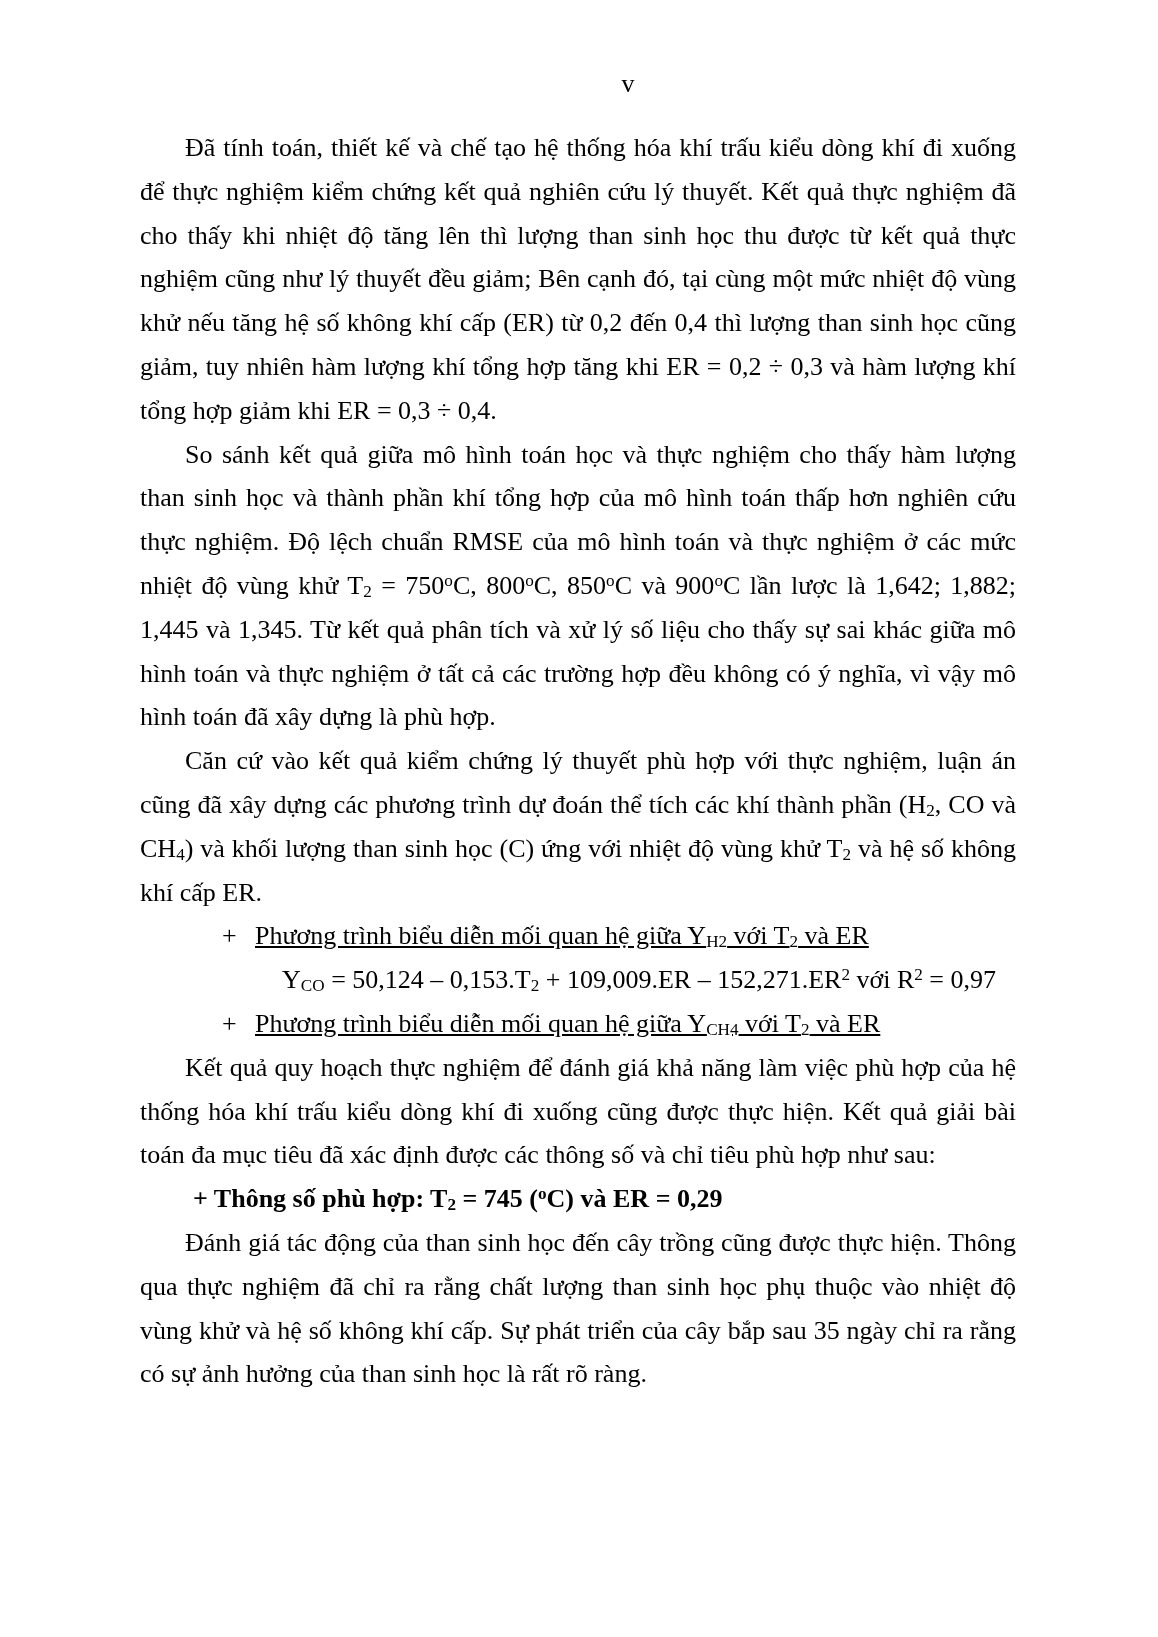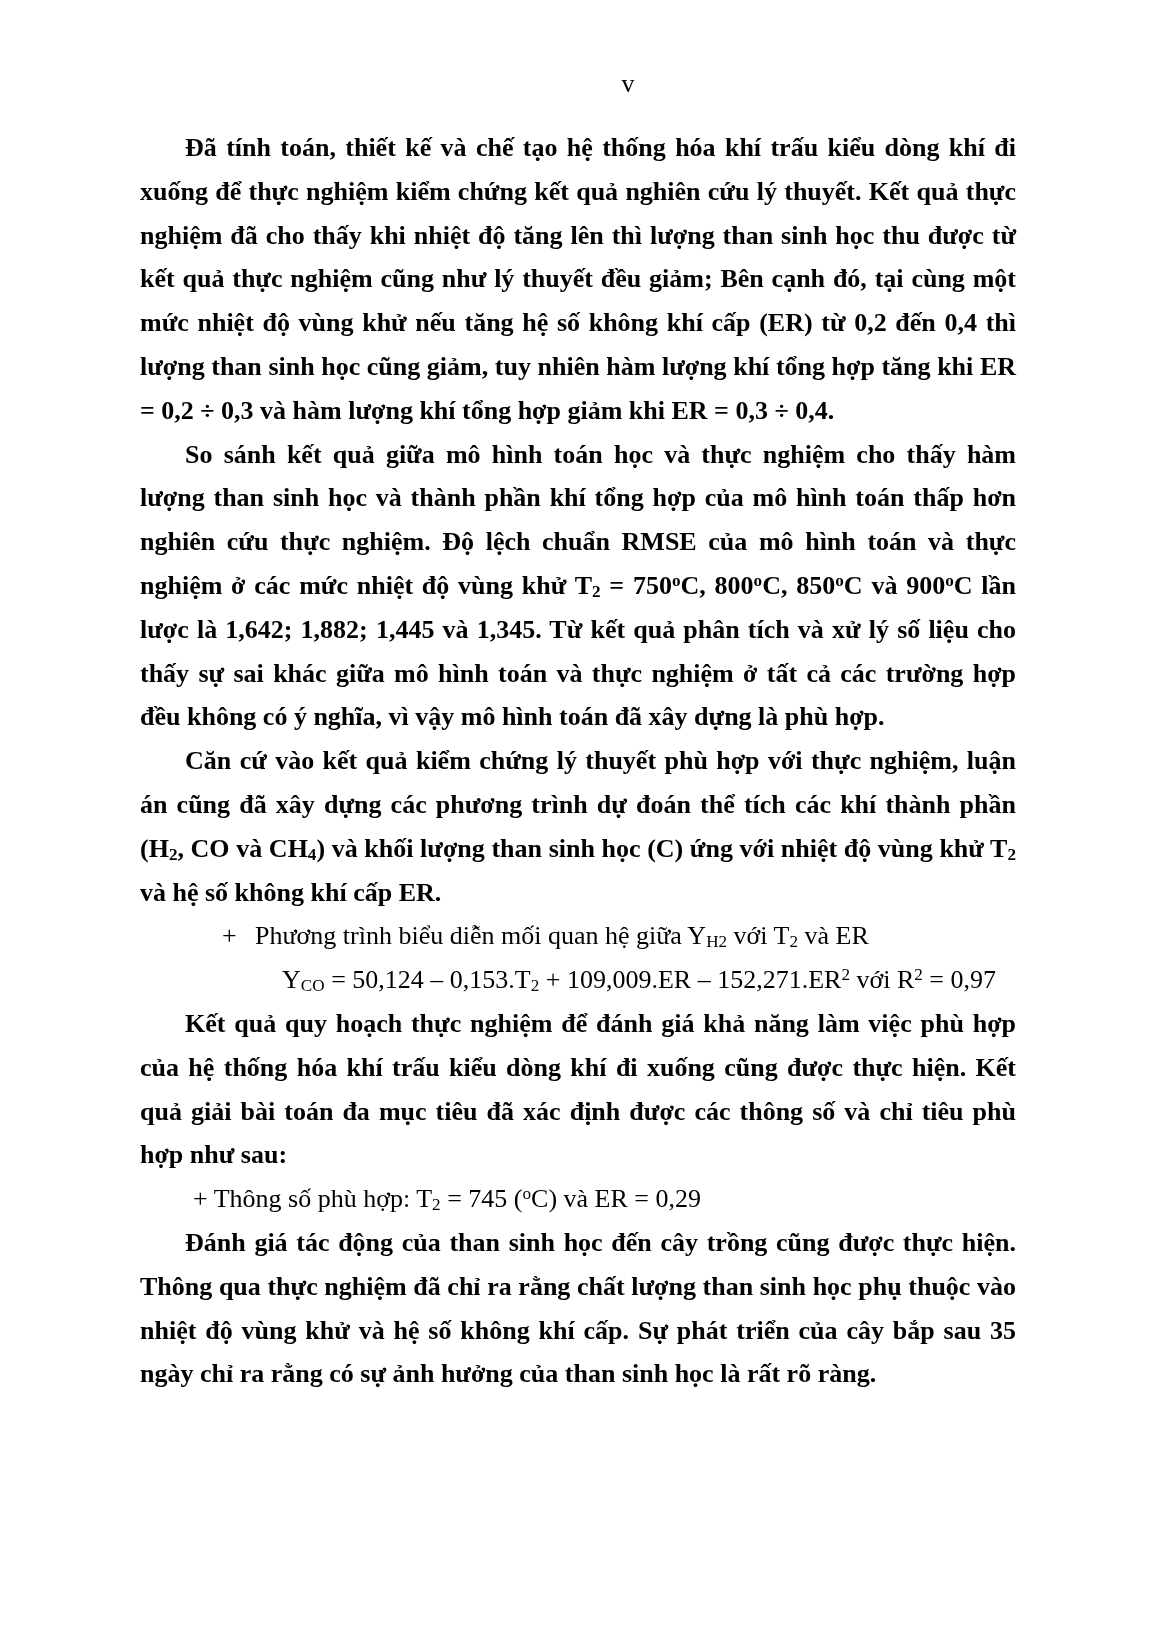--- a/index.html
+++ b/index.html
@@ -22,37 +22,38 @@
     text-align: center;
     padding-left: 100px;      
     line-height: 40px;
     margin-bottom: 22px;
   }
   .para {
     margin: 0;
     text-align: justify;
     text-indent: 45px;
     line-height: 43.8px;
-    font-weight: bold;
   }
   .bullet-line {
     line-height: 43.8px;
     padding-left: 82px;
+    text-decoration: underline;
   }
   .plus {
     display: inline-block;
     width: 33px;
   }
   .equation {
     line-height: 43.8px;
     padding-left: 142px;
   }
   .result-line {
     line-height: 43.8px;
     padding-left: 53px;
+    font-weight: bold;
   }
   sub, sup {
     font-size: 0.66em;
     line-height: 0;
   }
   sub { vertical-align: -0.18em; }
   sup { vertical-align: 0.45em; }
 </style>
 </head>
 <body>
@@ -68,20 +69,23 @@
     <p class="para">So sánh kết quả giữa mô hình toán học và thực nghiệm cho thấy hàm lượng than sinh học và thành phần khí tổng hợp của mô hình toán thấp hơn nghiên cứu thực nghiệm. Độ lệch chuẩn RMSE của mô hình toán và thực nghiệm ở các mức nhiệt độ vùng khử T<sub>2</sub> = 750<sup>o</sup>C, 800<sup>o</sup>C, 850<sup>o</sup>C và 900<sup>o</sup>C lần lược là 1,642; 1,882; 1,445 và 1,345. Từ kết quả phân tích và xử lý số liệu cho thấy sự sai khác giữa mô hình toán và thực nghiệm ở tất cả các trường hợp đều không có ý nghĩa, vì vậy mô hình toán đã xây dựng là phù hợp.</p>
 
     <p class="para">Căn cứ vào kết quả kiểm chứng lý thuyết phù hợp với thực nghiệm, luận án cũng đã xây dựng các phương trình dự đoán thể tích các khí thành phần (H<sub>2</sub>, CO và CH<sub>4</sub>) và khối lượng than sinh học (C) ứng với nhiệt độ vùng khử T<sub>2</sub> và hệ số không khí cấp ER.</p>
 
     <div class="bullet-line">
       <span class="plus">+</span><span class="bullet-text">Phương trình biểu diễn mối quan hệ giữa Y<sub>H2</sub> với T<sub>2</sub> và ER</span>
     </div>
 
     <div class="equation">Y<sub>CO</sub> = 50,124 – 0,153.T<sub>2</sub> + 109,009.ER – 152,271.ER<sup>2</sup> với R<sup>2</sup> = 0,97</div>
 
+    <div class="bullet-line">
+      <span class="plus">+</span><span class="bullet-text">Phương trình biểu diễn mối quan hệ giữa Y<sub>CH4</sub> với T<sub>2</sub> và ER</span>
+    </div>
 
 
     <p class="para">Kết quả quy hoạch thực nghiệm để đánh giá khả năng làm việc phù hợp của hệ thống hóa khí trấu kiểu dòng khí đi xuống cũng được thực hiện. Kết quả giải bài toán đa mục tiêu đã xác định được các thông số và chỉ tiêu phù hợp như sau:</p>
 
     <div class="result-line">+ Thông số phù hợp: T<sub>2</sub> = 745 (<sup>o</sup>C) và ER = 0,29</div>
 
     <p class="para">Đánh giá tác động của than sinh học đến cây trồng cũng được thực hiện. Thông qua thực nghiệm đã chỉ ra rằng chất lượng than sinh học phụ thuộc vào nhiệt độ vùng khử và hệ số không khí cấp. Sự phát triển của cây bắp sau 35 ngày chỉ ra rằng có sự ảnh hưởng của than sinh học là rất rõ ràng.</p>
 
   </div>
 </div>

